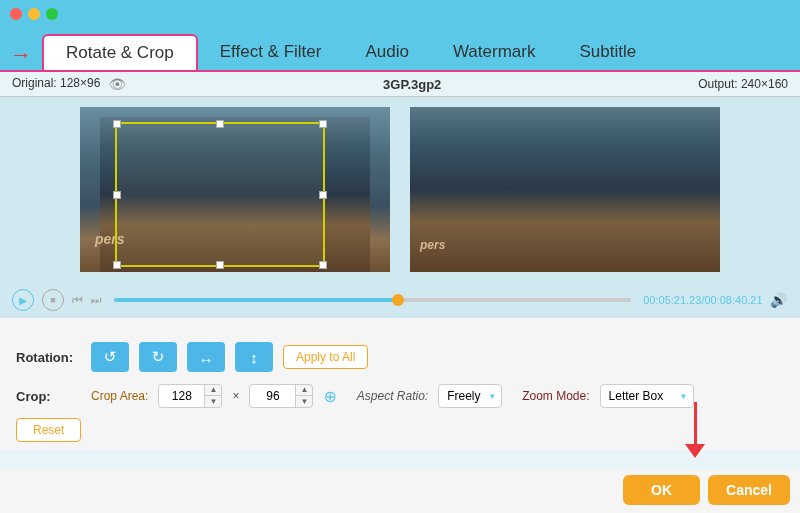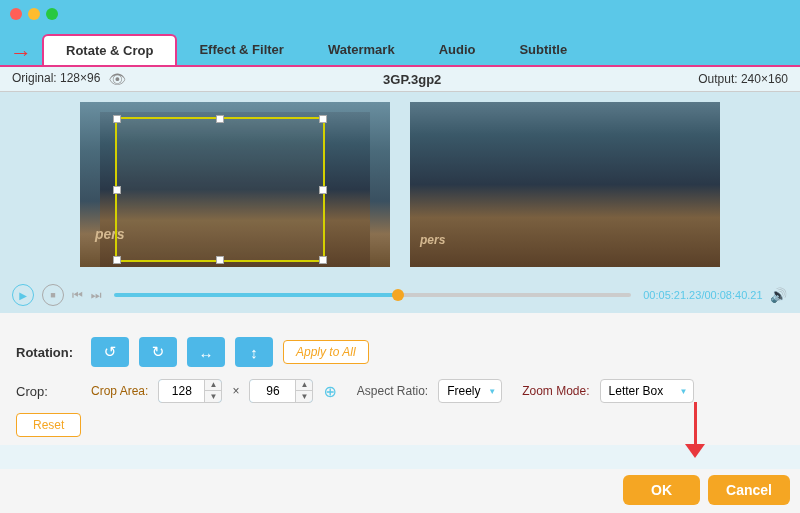--- a/index.html
+++ b/index.html
@@ -45,25 +45,25 @@
       position: relative;
     }
     .arrow-indicator {
       color: #e8383d;
       font-size: 22px;
       margin-right: 10px;
       line-height: 1;
     }
     .tab {
       padding: 7px 22px;
-      font-size: 13px;
+      font-size: 17px;
       cursor: pointer;
       border-radius: 6px 6px 0 0;
       color: #333;
-      font-weight: 700;
+      font-weight: 400;
       background: transparent;
       border: none;
       outline: none;
     }
     .tab.active {
       background: white;
       color: #333;
       border: 2px solid #e8388a;
       border-bottom: none;
     }
@@ -286,34 +286,33 @@
       display: flex; align-items: center; justify-content: center;
     }
     .apply-all-btn {
       border: 1.5px solid #f5a623;
       background: white;
       color: #f5a623;
       border-radius: 4px;
       padding: 4px 12px;
       font-size: 12px;
       cursor: pointer;
-      font-style: italic;
     }
 
     
     .crop-row {
       display: flex;
       align-items: center;
       gap: 10px;
       margin-bottom: 10px;
     }
     .crop-label {
       font-size: 13px;
       color: #333;
-      font-weight: 400;
+      font-weight: 700;
       width: 65px;
     }
     .crop-area-label {
       font-size: 12px;
       color: #a16207;
     }
     .number-input-group {
       display: flex;
       align-items: center;
       border: 1px solid #ccc;
@@ -350,20 +349,21 @@
       color: #555;
     }
     .link-icon {
       color: #5bc8e8;
       font-size: 16px;
     }
     .aspect-label {
       font-size: 12px;
       color: #555;
       margin-left: 10px;
+      font-style: italic;
     }
     .select-box {
       border: 1px solid #ccc;
       border-radius: 4px;
       padding: 4px 20px 4px 8px;
       font-size: 12px;
       background: white;
       cursor: pointer;
       appearance: none;
       position: relative;
@@ -443,22 +443,22 @@
     <div class="traffic-light tl-yellow"></div>
     <div class="traffic-light tl-green"></div>
   </div>
 </div>
 
 <div class="tab-bar-wrapper">
   <div class="tab-bar">
     <div class="arrow-indicator">→</div>
     <button class="tab active">Rotate &amp; Crop</button>
     <button class="tab">Effect &amp; Filter</button>
+    <button class="tab">Audio</button>
     <button class="tab">Watermark</button>
-    <button class="tab">Audio</button>
     <button class="tab">Subtitle</button>
   </div>
 </div>
 
 <div class="video-info-bar">
   <div class="video-info-left">
     <span>Original: 128×96</span>
     <span class="eye-icon">👁</span>
   </div>
   <span class="video-filename">3GP.3gp2</span>

